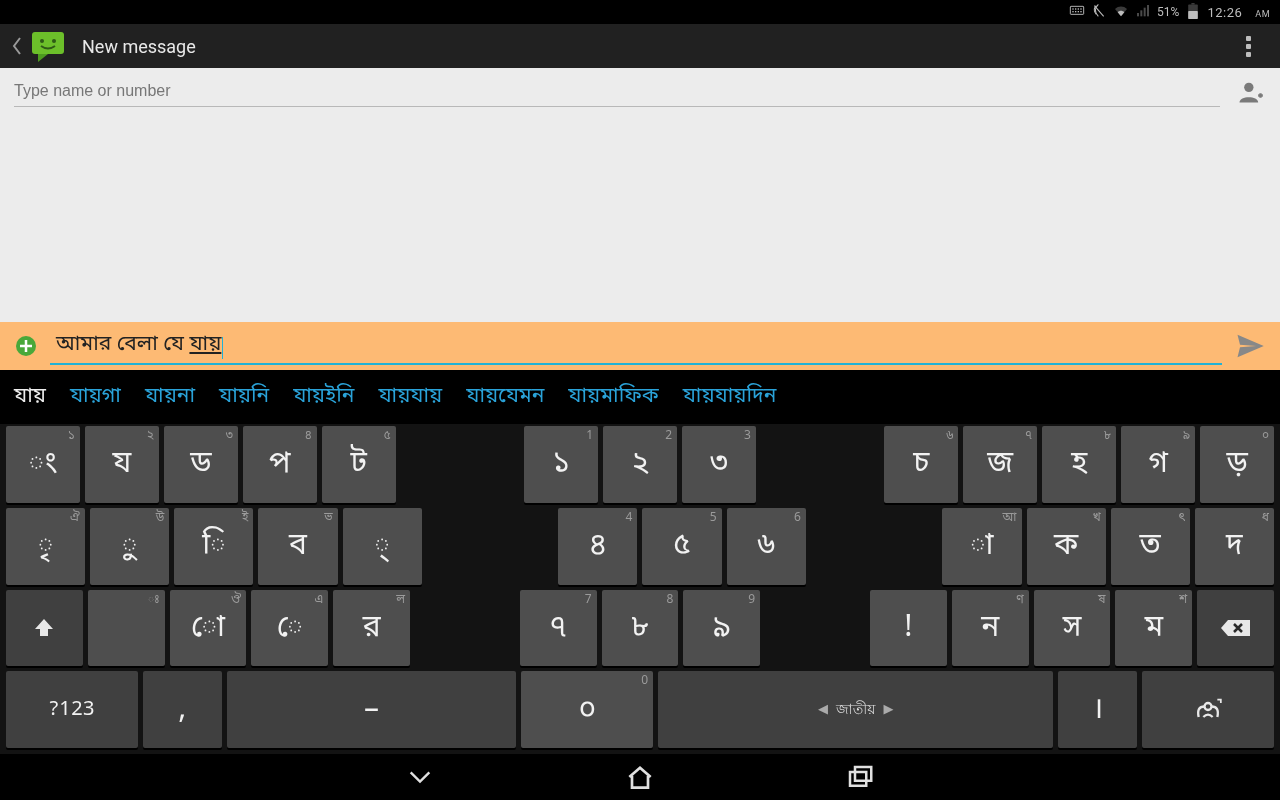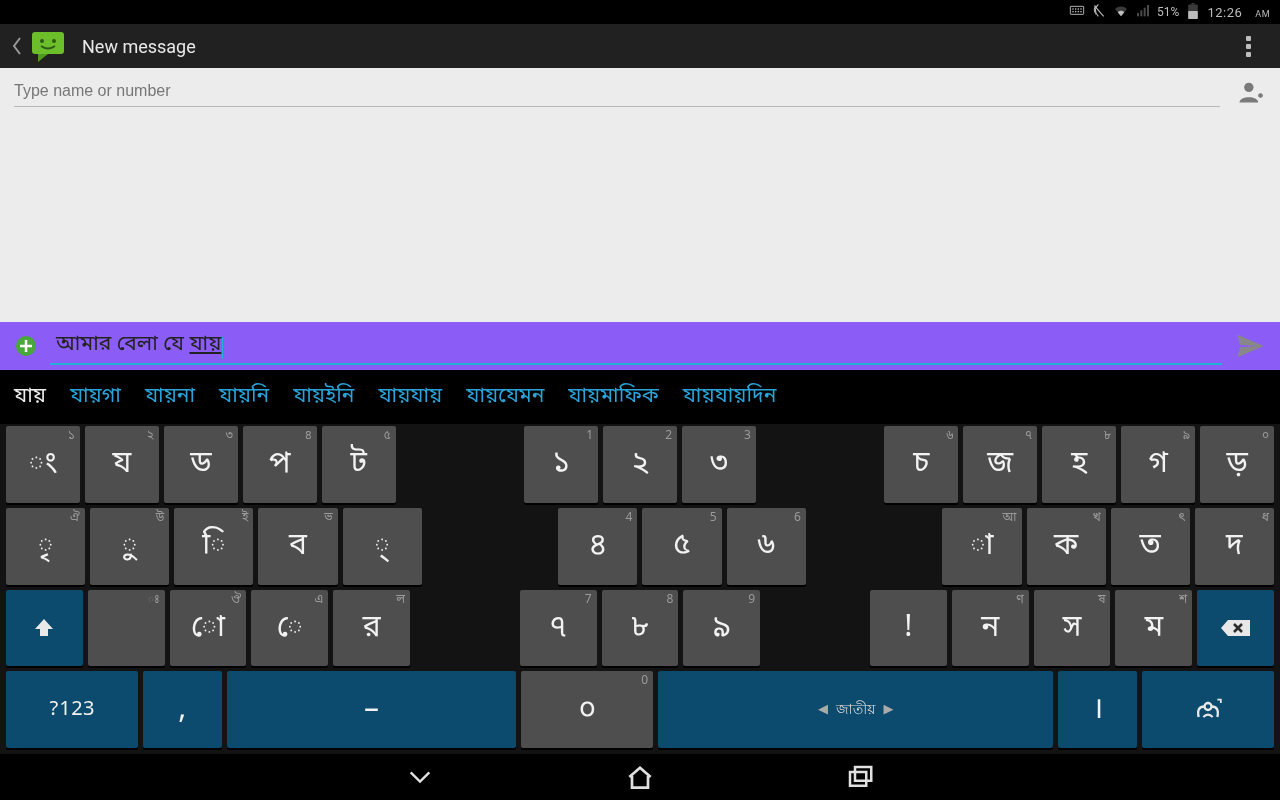--- a/index.html
+++ b/index.html
@@ -23,39 +23,39 @@
   
   .recipient-row { height: 48px; display:flex; align-items:center; padding: 0 14px; gap:14px; background:#ececec;}
   .recipient-input { flex:1; border:none; border-bottom: 1px solid #b8b8b8; background:transparent; font-size:16px; color:#555; padding: 4px 0 6px 0; outline:none;}
   .recipient-input::placeholder { color:#777; }
   .add-contact { width:32px; height:32px; display:flex; align-items:center; justify-content:center; cursor:pointer;}
 
   
   .conversation-pane { flex: 1; background:#ececec; }
 
   
-  .compose-row { height: 48px; background:#8b5cf6; display:flex; align-items:center; padding: 0 14px; gap:12px;}
+  .compose-row { height: 48px; background:#fdba74; display:flex; align-items:center; padding: 0 14px; gap:12px;}
   .attach-btn { width:24px; height:24px; cursor:pointer;}
   .compose-input { flex:1; border:none; border-bottom: 2px solid #20b2d6; background:transparent; font-size:21px; color:#222; padding: 4px 0 4px 6px; outline:none; font-family:"Noto Sans Bengali", sans-serif;}
   .underline-word { text-decoration: underline; text-decoration-color:#222;}
   .cursor { display:inline-block; width:1px; height:22px; background:#20b2d6; vertical-align:text-bottom; margin-left:1px;}
   .send-btn { width:32px; height:32px; cursor:pointer; display:flex; align-items:center; justify-content:center;}
 
   
   .suggestion-bar { height: 54px; background:#000; display:flex; align-items:center; padding: 0 14px; gap: 24px;}
   .suggestion-item { font-size: 21px; font-family:"Noto Sans Bengali", sans-serif; cursor:pointer; white-space:nowrap;}
   .suggestion-item.selected { color:#eee; }
   .suggestion-item.alt { color:#2aa3d9; }
 
   
   .keyboard { height: 330px; background:#131313; padding: 2px 6px 6px 6px; display:flex; flex-direction:column; gap:5px; }
   .kb-row { flex:1; display:flex; gap:5px; }
   .key { background:#4e4e4e; flex:1; border-radius:2px; position:relative; display:flex; align-items:center; justify-content:center; color:#f2f2f2; font-size:30px; font-family:"Noto Sans Bengali", sans-serif; cursor:pointer; box-shadow: 0 2px 0 #000;}
   .key .sub { position:absolute; top:2px; right:5px; font-size:12px; color:#9b9b9b; font-family:"Noto Sans Bengali", sans-serif;}
-  .key.dark { background:#0c4a6e; }
+  .key.dark { background:#404040; }
   .key.space { flex: 3; }
   .key.med-space { flex: 2.2;}
   .key.narrow { flex: 0.6;}
   .kb-gap { flex: 1.6; }
   .kb-gap-sm { flex: 1.3; }
   .key .layout-label { font-size:14px; color:#ddd; font-family:Liberation Mono, monospace;}
   .key .layout-arrow { color:#aaa; margin-right:8px; font-size:13px;}
   .key-symbol-text { font-size:20px; letter-spacing:0.5px;}
   .key svg { pointer-events:none;}
   

